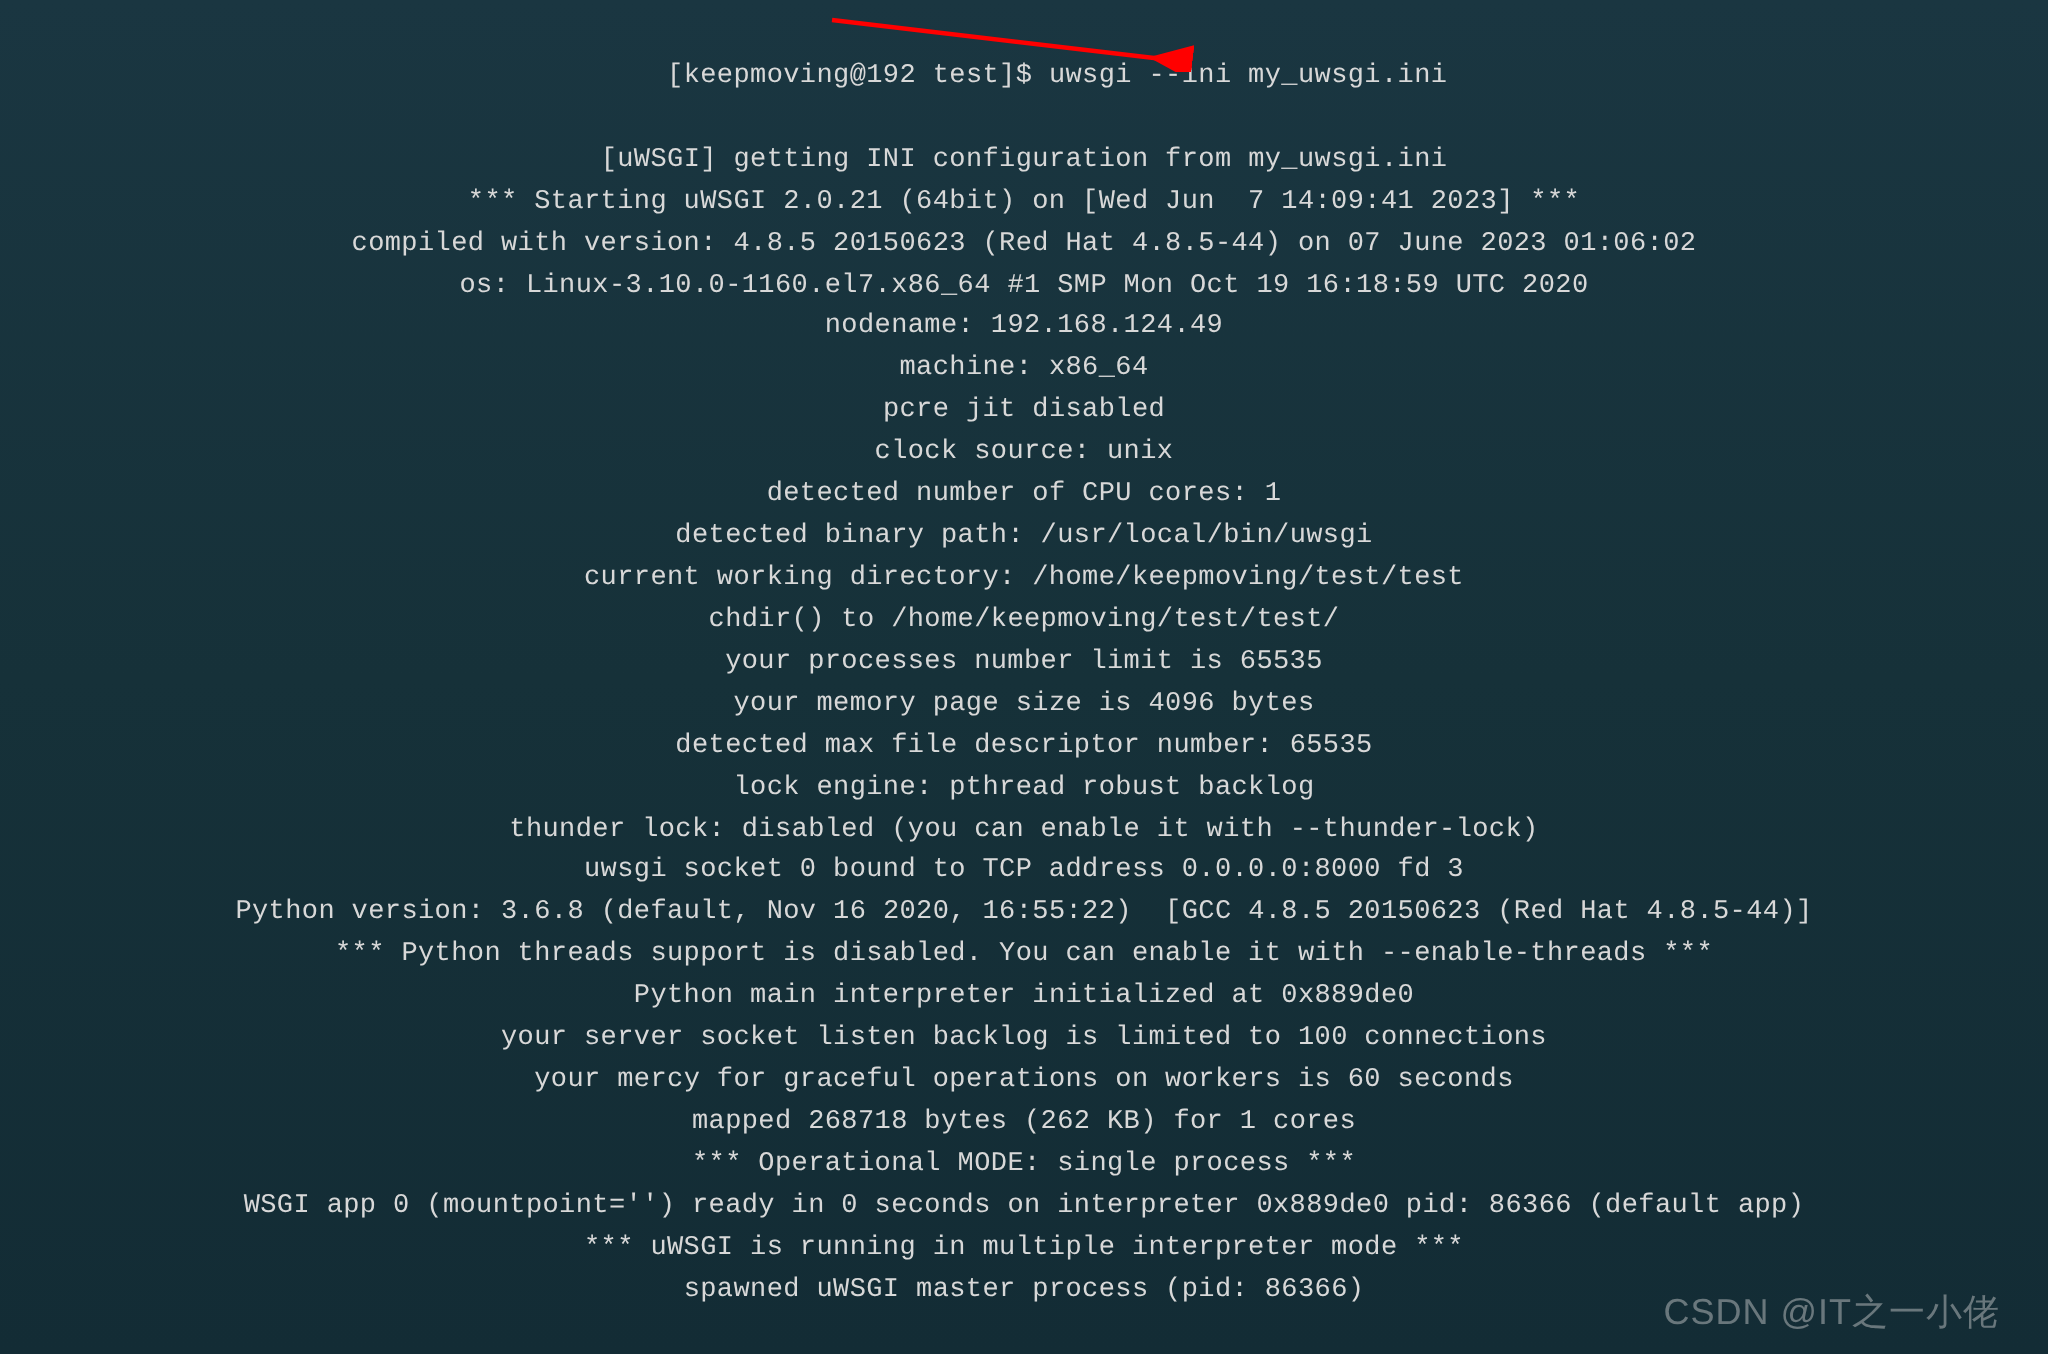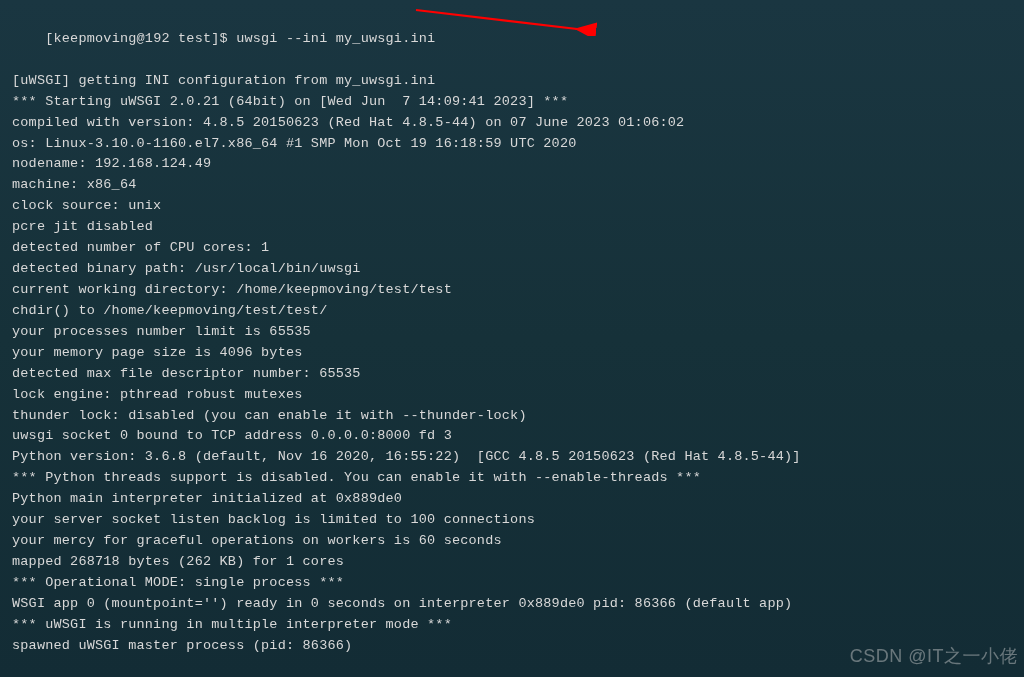--- a/index.html
+++ b/index.html
@@ -15,35 +15,36 @@
       font-size: 13.5px;
       color: #d8d8d8;
       padding: 8px 12px;
       position: relative;
       overflow: hidden;
       line-height: 1.55;
       letter-spacing: 0.2px;
     }
     .line {
       white-space: pre;
+      text-align: center;
     }
     .prompt-user {
       color: #d8d8d8;
     }
     .arrow {
       position: absolute;
       top: 6px;
       left: 404px;
       width: 200px;
       height: 30px;
       pointer-events: none;
     }
     .watermark {
       position: absolute;
-      right: 6px;
+      right: 24px;
       bottom: 6px;
       font-size: 18px;
       color: rgba(210, 210, 210, 0.45);
       font-family: Arial, "Microsoft YaHei", sans-serif;
       letter-spacing: 0.5px;
       margin-top: 32px;
     }
   </style>
 </head>
 <body>
@@ -51,30 +52,30 @@
 <div>
   <div class="line">
     <span class="prompt-user">[keepmoving@192 test]$ uwsgi --ini my_uwsgi.ini</span>
   </div>
   <div class="line">[uWSGI] getting INI configuration from my_uwsgi.ini</div>
   <div class="line">*** Starting uWSGI 2.0.21 (64bit) on [Wed Jun  7 14:09:41 2023] ***</div>
   <div class="line">compiled with version: 4.8.5 20150623 (Red Hat 4.8.5-44) on 07 June 2023 01:06:02</div>
   <div class="line">os: Linux-3.10.0-1160.el7.x86_64 #1 SMP Mon Oct 19 16:18:59 UTC 2020</div>
   <div class="line">nodename: 192.168.124.49</div>
   <div class="line">machine: x86_64</div>
+  <div class="line">pcre jit disabled</div>
   <div class="line">clock source: unix</div>
-  <div class="line">pcre jit disabled</div>
   <div class="line">detected number of CPU cores: 1</div>
   <div class="line">detected binary path: /usr/local/bin/uwsgi</div>
   <div class="line">current working directory: /home/keepmoving/test/test</div>
   <div class="line">chdir() to /home/keepmoving/test/test/</div>
   <div class="line">your processes number limit is 65535</div>
   <div class="line">your memory page size is 4096 bytes</div>
   <div class="line">detected max file descriptor number: 65535</div>
-  <div class="line">lock engine: pthread robust mutexes</div>
+  <div class="line">lock engine: pthread robust backlog</div>
   <div class="line">thunder lock: disabled (you can enable it with --thunder-lock)</div>
   <div class="line">uwsgi socket 0 bound to TCP address 0.0.0.0:8000 fd 3</div>
   <div class="line">Python version: 3.6.8 (default, Nov 16 2020, 16:55:22)  [GCC 4.8.5 20150623 (Red Hat 4.8.5-44)]</div>
   <div class="line">*** Python threads support is disabled. You can enable it with --enable-threads ***</div>
   <div class="line">Python main interpreter initialized at 0x889de0</div>
   <div class="line">your server socket listen backlog is limited to 100 connections</div>
   <div class="line">your mercy for graceful operations on workers is 60 seconds</div>
   <div class="line">mapped 268718 bytes (262 KB) for 1 cores</div>
   <div class="line">*** Operational MODE: single process ***</div>
   <div class="line">WSGI app 0 (mountpoint='') ready in 0 seconds on interpreter 0x889de0 pid: 86366 (default app)</div>

